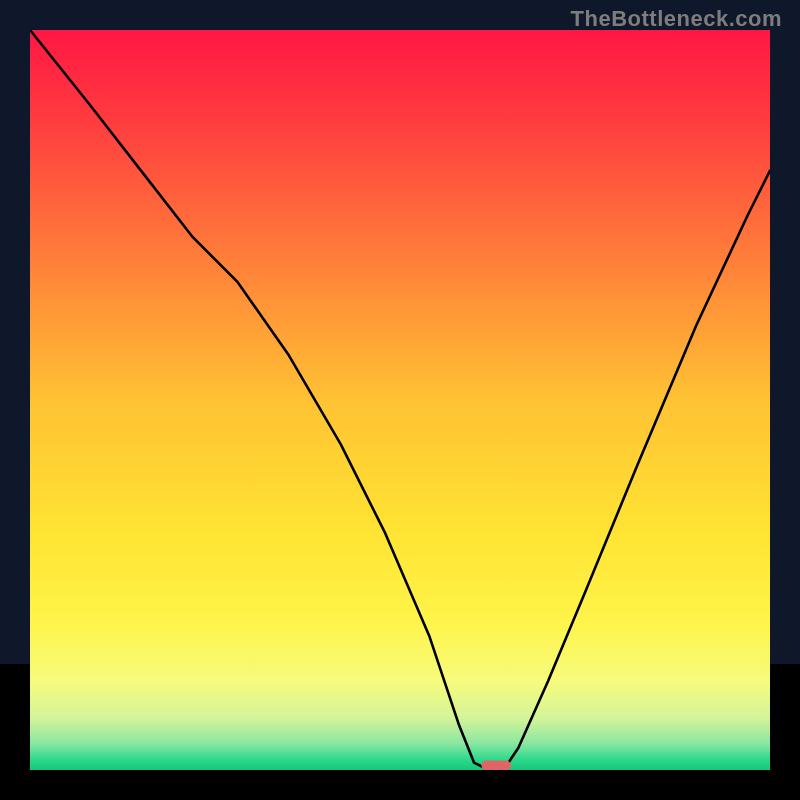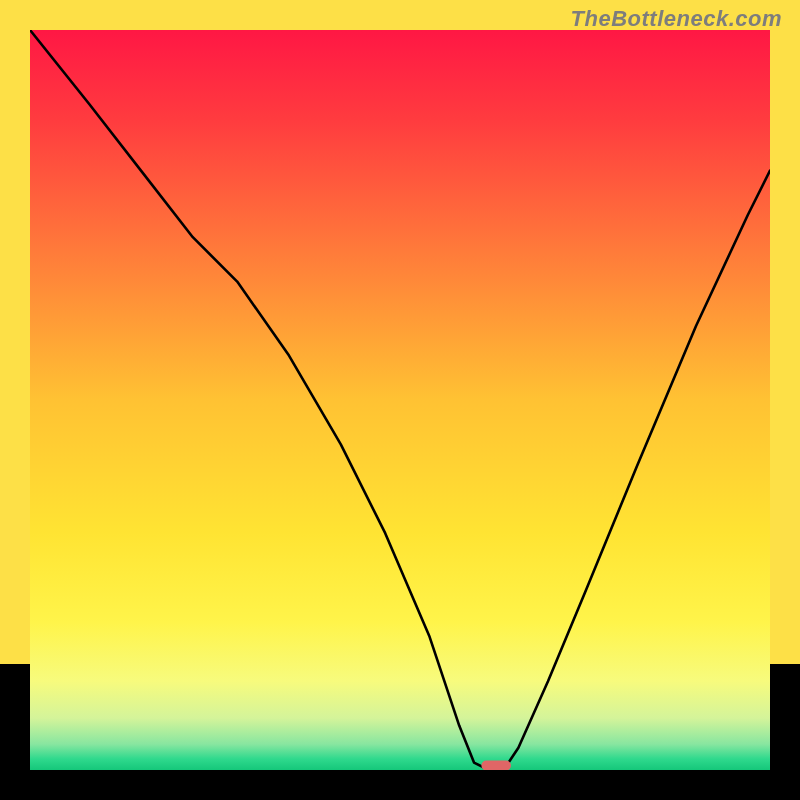--- a/index.html
+++ b/index.html
@@ -7,22 +7,21 @@
     padding: 0;
     width: 800px;
     height: 800px;
     background: #000;
     overflow: hidden;
   }
   .frame {
     position: relative;
     width: 800px;
     height: 664px;
-    background: #fde047;
-    font-style: italic;
+    background: #0f172a;
   }
   .watermark {
     position: absolute;
     top: 6px;
     right: 18px;
     font-family: Arial, Helvetica, sans-serif;
     font-size: 22px;
     font-weight: 600;
     color: #7d7d7d;
     letter-spacing: 0.5px;

